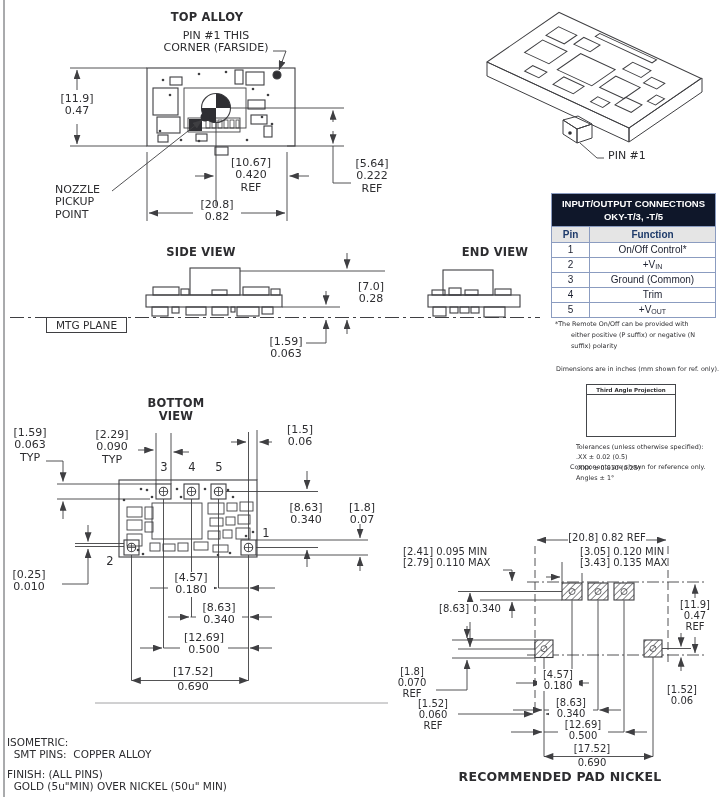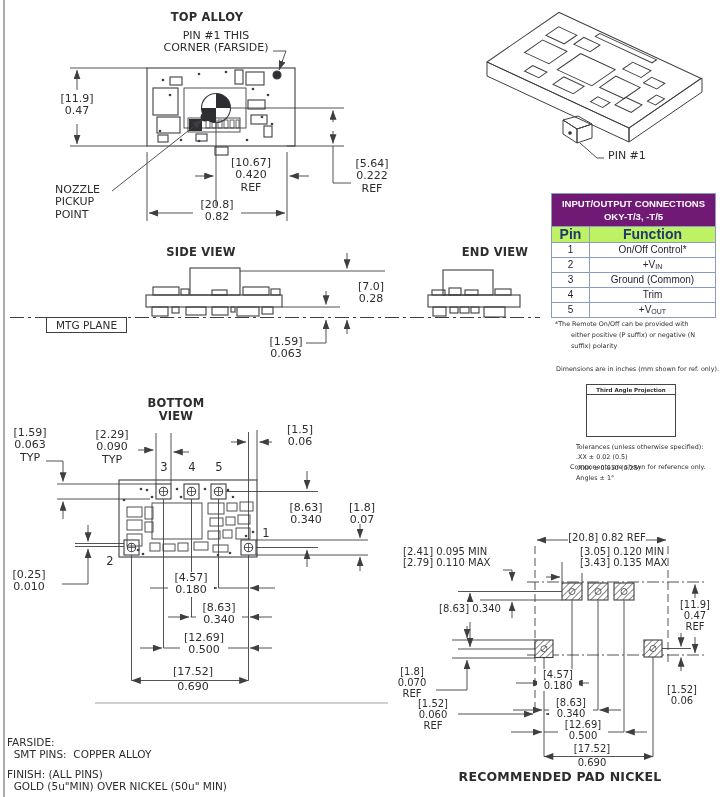--- a/index.html
+++ b/index.html
@@ -14,23 +14,23 @@
   .tol{line-height:1.6}
   .lh14{line-height:1.4}
   .pltitle{font-weight:bold;font-size:12.5px;letter-spacing:.2px}
   .pinnum{font-size:11.5px}
   .mat{font-size:10.5px;white-space:pre}
   .mtg{position:absolute;border:1.4px solid #3f3f42;text-align:center;font-size:10.5px;
        line-height:14px;background:#fff;}
   
   .io-table{position:absolute;left:551px;top:193px;width:165px;border:1px solid #8b9cc0;
             box-sizing:border-box;font-family:"Liberation Sans",sans-serif;background:#fff;}
-  .io-head{background:#701a75;color:#fff;font-weight:bold;font-size:9.5px;text-align:center;
+  .io-head{background:#0f172a;color:#fff;font-weight:bold;font-size:9.5px;text-align:center;
            padding-top:4px;height:28px;line-height:1.32;}
-  .io-sub{display:flex;background:#bef264;color:#1d3a6a;font-weight:bold;font-size:14px;
+  .io-sub{display:flex;background:#e5e5e5;color:#1d3a6a;font-weight:bold;font-size:10px;
           border-top:1px solid #8b9cc0;height:16px;box-sizing:border-box;line-height:15px;}
   .io-row{display:flex;font-size:10px;color:#1c2030;border-top:1px solid #8b9cc0;height:15px;
           box-sizing:border-box;line-height:14px;}
   .cl1{width:38px;border-right:1px solid #8b9cc0;text-align:center;box-sizing:border-box;}
   .cl2{flex:1;text-align:center;}
   .io-row sub{font-size:7px;vertical-align:-1px;}
   
   .tap{position:absolute;left:586px;top:384px;width:90px;height:53px;border:1px solid #44464a;
        box-sizing:border-box;background:#fff;}
   .tap-title{font-size:5.5px;font-weight:bold;text-align:center;border-bottom:1px solid #44464a;
@@ -464,21 +464,21 @@
 <div class="lbl c f10 bg" style="left:537px;top:669px;width:42px">[4.57]
 0.180</div>
 <div class="lbl c f10 bg" style="left:549px;top:697px;width:44px">[8.63]
 0.340</div>
 <div class="lbl c f10 bg" style="left:558px;top:719px;width:50px">[12.69]
 0.500</div>
 <div class="lbl c f10 lh14" style="left:566px;top:742px;width:52px">[17.52]
 0.690</div>
 <div class="lbl c pltitle" style="left:440px;top:770px;width:240px">RECOMMENDED PAD NICKEL</div>
 
-<div class="lbl mat" style="left:7px;top:737px">FARSIDE:</div>
+<div class="lbl mat" style="left:7px;top:737px">ISOMETRIC:</div>
 <div class="lbl mat" style="left:7px;top:749px">  SMT PINS:  COPPER ALLOY</div>
 <div class="lbl mat" style="left:7px;top:769px">FINISH: (ALL PINS)</div>
 <div class="lbl mat" style="left:7px;top:781px">  GOLD (5u"MIN) OVER NICKEL (50u" MIN)</div>
 
 <div class="io-table">
   <div class="io-head">
     <div>INPUT/OUTPUT CONNECTIONS</div>
     <div>OKY-T/3, -T/5</div>
   </div>
   <div class="io-sub">

